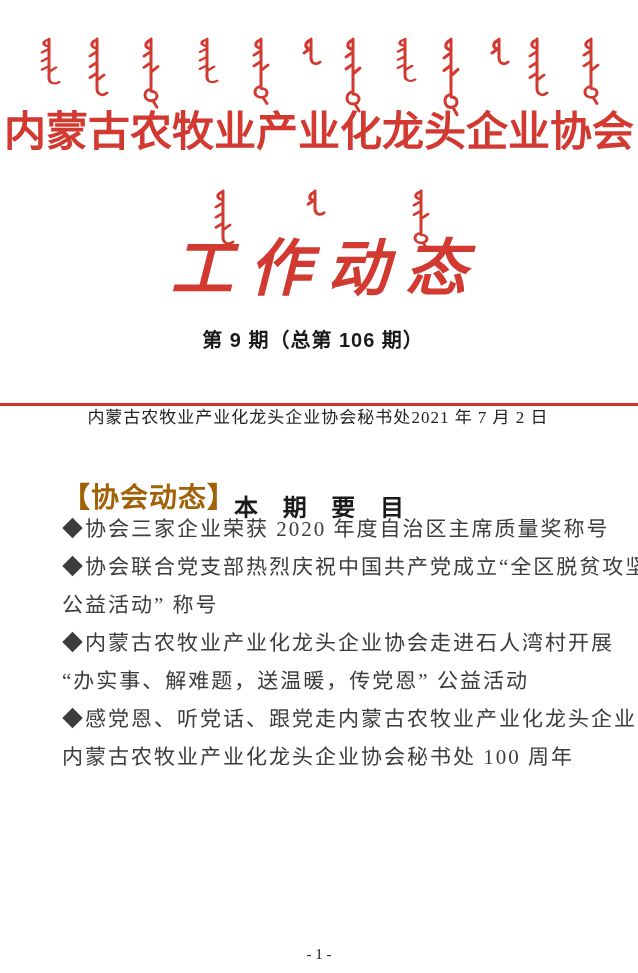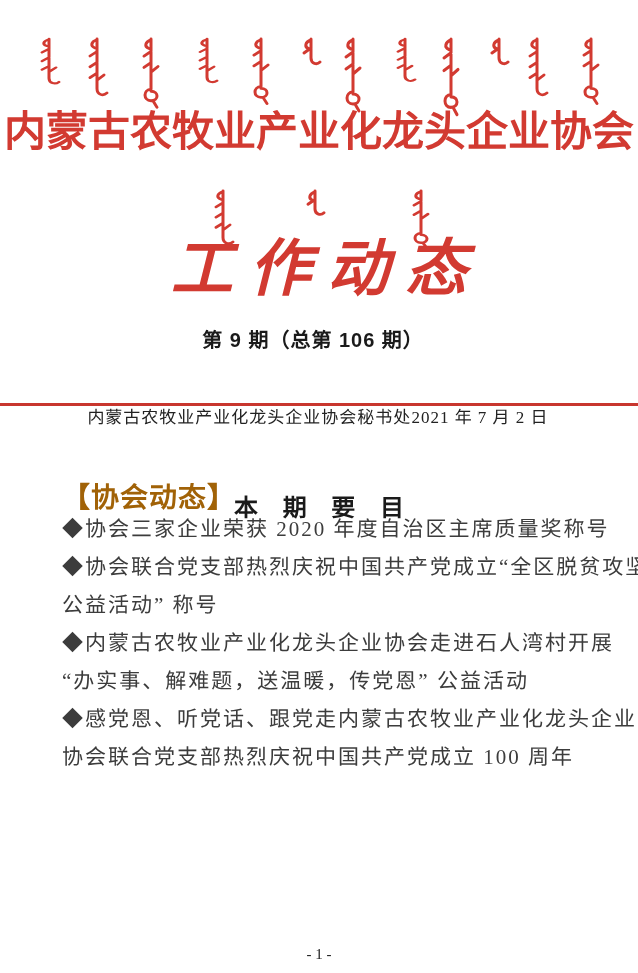--- a/index.html
+++ b/index.html
@@ -153,18 +153,18 @@
   <div class="toc-heading">本 期 要 目</div>
   <div class="section-title">【协会动态】</div>
 
   <div class="toc">
     <div class="toc-line">◆协会三家企业荣获 2020 年度自治区主席质量奖称号</div>
     <div class="toc-line">◆协会联合党支部热烈庆祝中国共产党成立“全区脱贫攻坚</div>
     <div class="toc-line">公益活动” 称号</div>
     <div class="toc-line">◆内蒙古农牧业产业化龙头企业协会走进石人湾村开展</div>
     <div class="toc-line">“办实事、解难题，送温暖，传党恩” 公益活动</div>
     <div class="toc-line">◆感党恩、听党话、跟党走内蒙古农牧业产业化龙头企业</div>
-    <div class="toc-line">协会联合党支部热烈庆祝中国共产党成立 100 周年</div>
+    <div class="toc-line">内蒙古农牧业产业化龙头企业协会秘书处 100 周年</div>
   </div>
 
   <div class="page-number">- 1 -</div>
 
 </div>
 
 </body></html>

